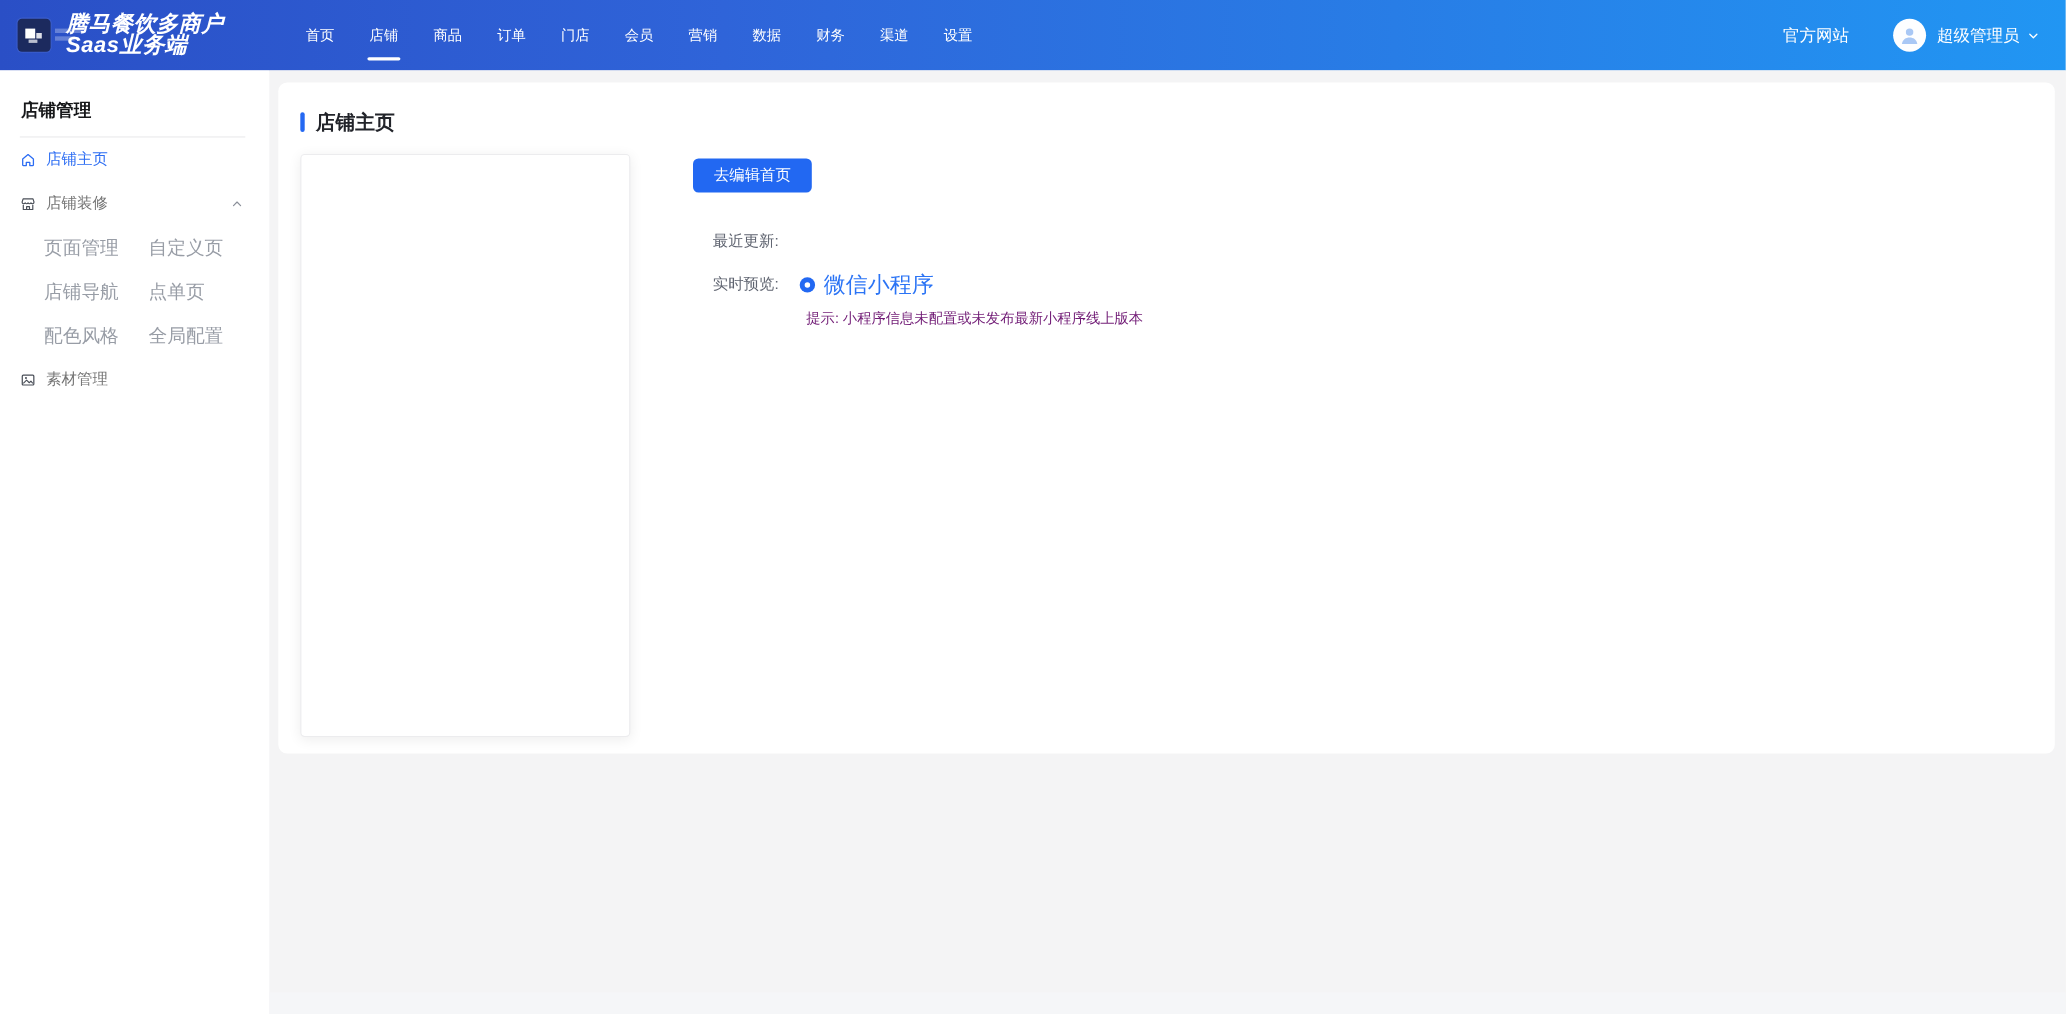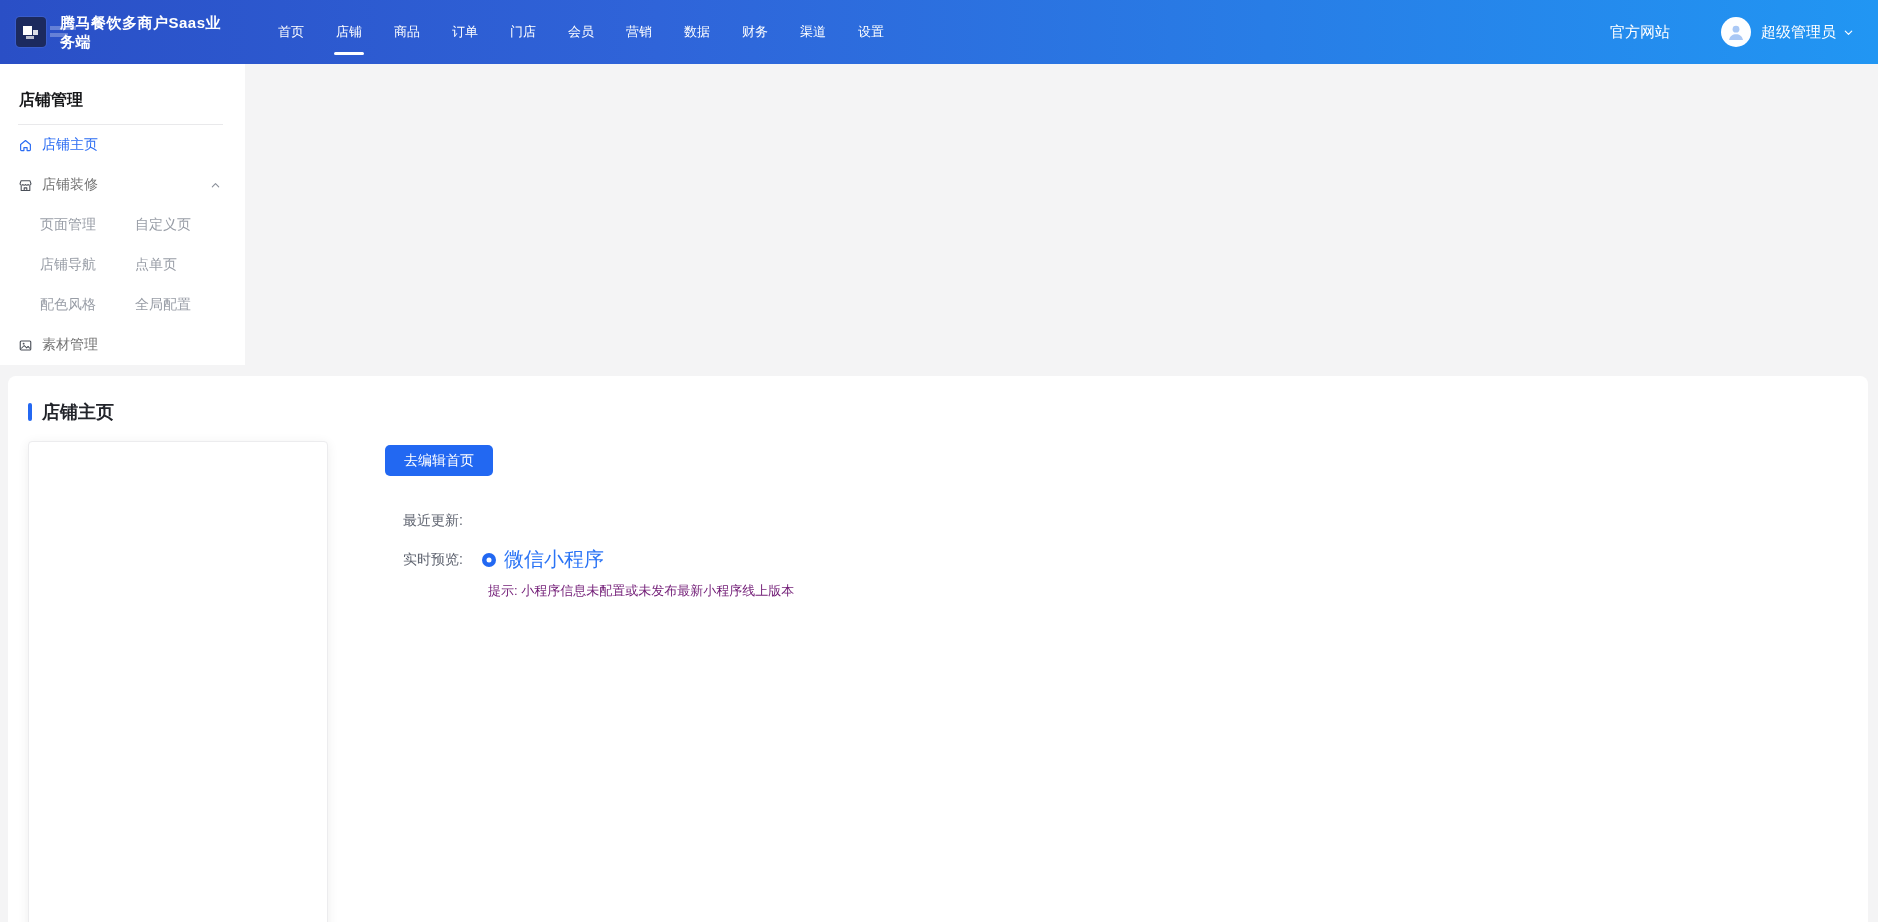--- a/index.html
+++ b/index.html
@@ -14,53 +14,53 @@
   .logo { width:30px; height:30px; border-radius:4px; background:#1c2a5e;
     position:relative; flex:0 0 auto; box-shadow:0 0 0 1px rgba(255,255,255,.08); }
   .logo .glyph { position:absolute; left:7px; top:7px; width:16px; height:16px; }
   .logo .glyph i { position:absolute; background:#fff; }
   .logo .glyph i:nth-child(1){ left:0; top:2px; width:9px; height:9px; }
   .logo .glyph i:nth-child(2){ left:10px; top:6px; width:5px; height:5px; opacity:.85;}
   .logo .glyph i:nth-child(3){ left:3px; top:12px; width:8px; height:3px; opacity:.7;}
   .logo-marks { position:absolute; left:34px; top:9px; }
   .logo-marks i { display:block; background:rgba(255,255,255,.28); height:4px; width:26px; margin-bottom:3px;}
   .logo-marks i:last-child{ width:18px; }
-  .brand-title { margin-left:14px; font-size:15px; font-weight:bold; line-height:19px;
-    width:176px; letter-spacing:.5px; }
+  .brand-title { margin-left:14px; font-size:20px; font-weight:bold; line-height:19px;
+    width:176px; letter-spacing:.5px;font-style:italic; }
 
   .topnav { display:flex; align-items:stretch; height:64px; margin-left:14px; }
   .topnav .nav-item { position:relative; display:flex; align-items:center;
     padding:0 16px; font-size:13px; color:#fff; cursor:pointer; }
   .topnav .nav-item.active::after { content:""; position:absolute; left:50%;
     transform:translateX(-50%); bottom:9px; width:30px; height:3px;
     background:#fff; border-radius:2px; }
 
   .top-right { margin-left:auto; display:flex; align-items:center; }
-  .site-link { font-size:15px; color:#fff; cursor:pointer; margin-right:51px; }
+  .site-link { font-size:15px; color:#fff; cursor:pointer; margin-right:40px; }
   .avatar { width:30px; height:30px; border-radius:50%; background:#fdfeff;
     display:flex; align-items:center; justify-content:center; overflow:hidden; }
   .avatar svg { width:20px; height:20px; }
   .user-name { font-size:15px; margin-left:10px; }
   .caret { margin-left:7px; display:inline-flex; }
 
   
-  .main { display:flex; height:858px;flex-direction:column; }
+  .main { display:flex; height:858px; }
 
   
   .sidebar { width:245px; background:#fff; flex:0 0 auto; padding-top:18px; }
   .sb-title { font-size:16px; font-weight:bold; color:#17181a; padding-left:19px; margin-top:8px; }
   .sb-divider { height:1px; background:#e9e9eb; margin:13px 22px 0 18px; }
   .sb-item { height:40px; display:flex; align-items:center; padding-left:18px;
     font-size:14px; color:#737373; cursor:pointer; }
   .sb-item .sb-icon { width:15px; height:15px; margin-right:9px; display:inline-flex; color:#4a4f58; }
   .sb-item.active { color:#2b6cf3; }
   .sb-item.active .sb-icon { color:#2b6cf3; }
   .sb-item .expand { margin-left:auto; margin-right:24px; display:inline-flex; color:#8a8f99; }
   .sb-subgrid { display:grid; grid-template-columns:95px auto; padding-left:40px; }
-  .sb-subitem { height:40px; display:flex; align-items:center; font-size:14px;
+  .sb-subitem { height:40px; display:flex; align-items:center; font-size:17px;
     color:#989da6; cursor:pointer; }
 
   
   .content { flex:1 1 auto; background:#f4f4f5; position:relative; }
   .content-bottom-strip { position:absolute; left:0; right:0; bottom:0; height:20px; background:#f5f6f8; }
   .card { margin:11px 10px 0 8px; height:610px; background:#fff; border-radius:8px;
     padding:24px 24px 0 20px; }
   .section-head { display:flex; align-items:center; }
   .section-bar { width:4px; height:18px; background:#2468f2; border-radius:2px; margin-right:10px; }
   .section-title { font-size:18px; font-weight:bold; color:#22242a; }

